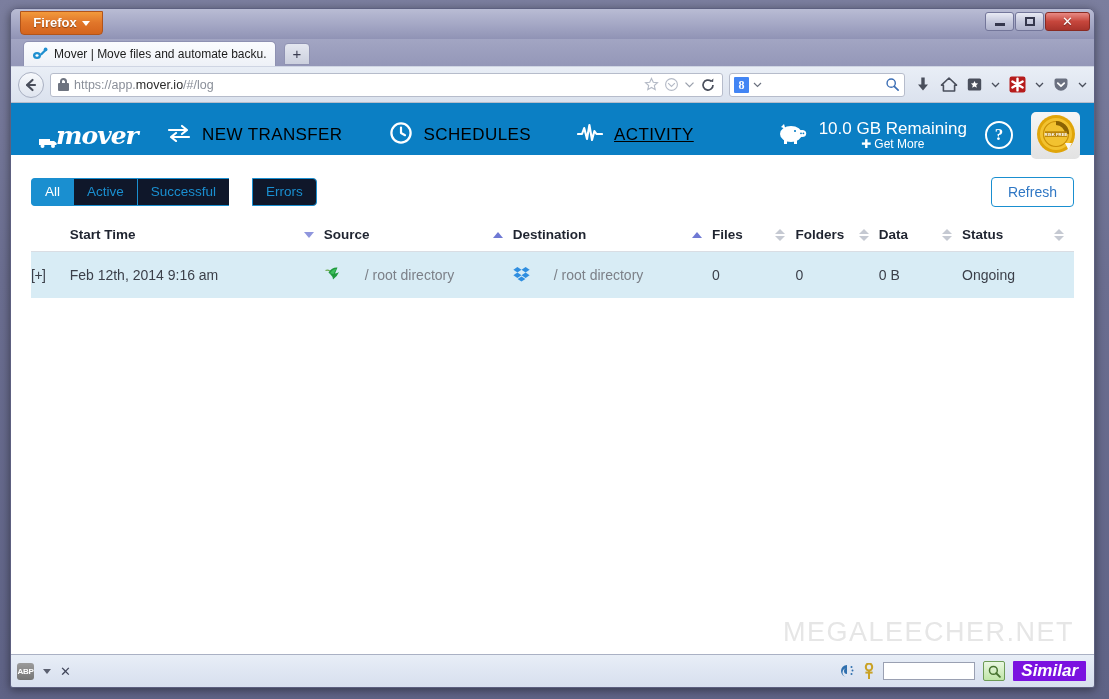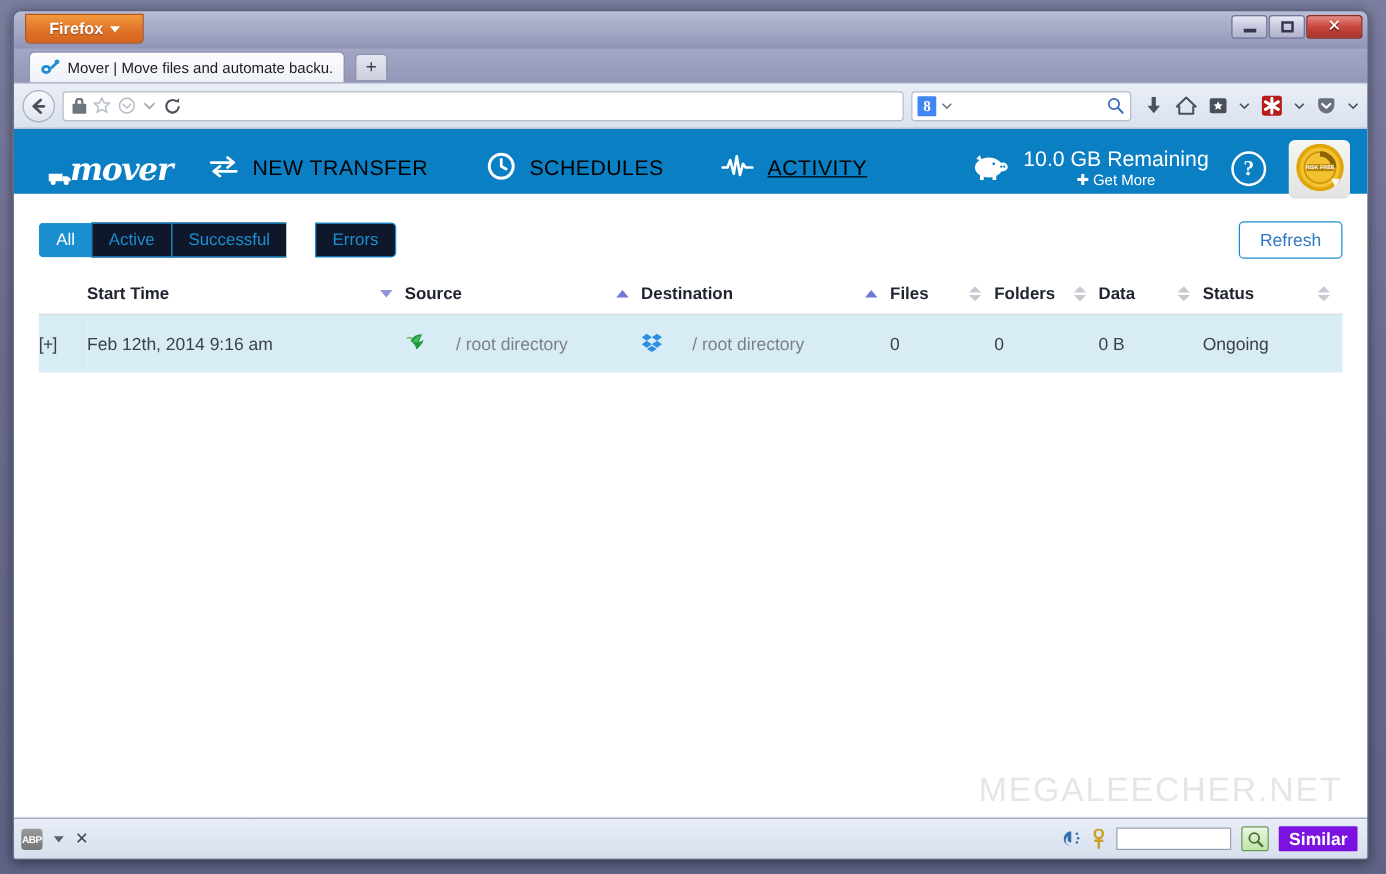--- a/index.html
+++ b/index.html
@@ -29,21 +29,21 @@
   }
 
   
   .titlebar {
     position: relative;
     height: 30px;
     background: linear-gradient(180deg, #b9bcd4 0%, #a3a6c4 55%, #9093b5 100%);
   }
   .ff-button {
     position: absolute; left: 9px; top: 2px;
-    width: 95px; height: 24px;
+    width: 83px; height: 24px;
     background: linear-gradient(180deg, #f29a3c 0%, #e1762a 48%, #d4641d 100%);
     border: 1px solid #b1541a;
     border-radius: 0 0 4px 4px;
     color: #fff; font-size: 13px; font-weight: bold;
     line-height: 22px; text-align: center;
     text-shadow: 0 1px 1px rgba(0,0,0,.4);
     cursor: pointer;
   }
   .ff-button .caret {
     display: inline-block; margin-left: 5px;
@@ -259,21 +259,21 @@
   .sb-input { width: 92px; height: 18px; background: #fff; border: 1px solid #9aa0b2; }
   .sb-mag {
     width: 22px; height: 20px;
     background: linear-gradient(180deg, #eaf7e2 0%, #bfe5a6 100%);
     border: 1px solid #6d9b56; border-radius: 2px;
     display: flex; align-items: center; justify-content: center; cursor: pointer;
   }
   .sb-similar {
     height: 20px; padding: 0 8px;
     background: #7b12e0; color: #fff;
-    font-size: 14px; font-weight: bold; 
+    font-size: 17px; font-weight: bold; font-style: italic;
     line-height: 20px; cursor: pointer; border-radius: 1px;
   }
 </style>
 </head>
 <body>
 
 <div class="desktop">
   <div class="window">
 
     <div class="titlebar">
@@ -314,20 +314,21 @@
           <path d="M9.5 3 L4 8 L9.5 13" stroke="#4a4f5c" stroke-width="2.2" fill="none" stroke-linecap="round" stroke-linejoin="round"></path>
           <path d="M4.6 8 H12" stroke="#4a4f5c" stroke-width="2.2" fill="none" stroke-linecap="round"></path>
         </svg>
       </div>
 
       <div class="urlbar">
         <span class="lock">
           <span class="shackle"></span>
             <span class="body"></span>
         </span>
+        <span class="url-text"><span>https://app.</span><b>mover.io</b><span>/#/log</span></span>
         <span class="url-icons">
           <span class="icon-btn">
             <svg width="15" height="15" viewBox="0 0 16 16">
                 <path d="M8 1.5l1.9 4.1 4.5.5-3.4 3 1 4.4L8 11.2 4 13.5l1-4.4-3.4-3 4.5-.5z" fill="none" stroke="#b4bac6" stroke-width="1.2"></path>
               </svg>
           </span>
           <span class="icon-btn">
             <svg width="15" height="15" viewBox="0 0 16 16">
                 <circle cx="8" cy="8" r="6.3" fill="none" stroke="#b4bac6" stroke-width="1.2"></circle>
                 <path d="M4.4 6.6 L8 10 L11.6 6.6" fill="none" stroke="#b4bac6" stroke-width="1.2"></path>

